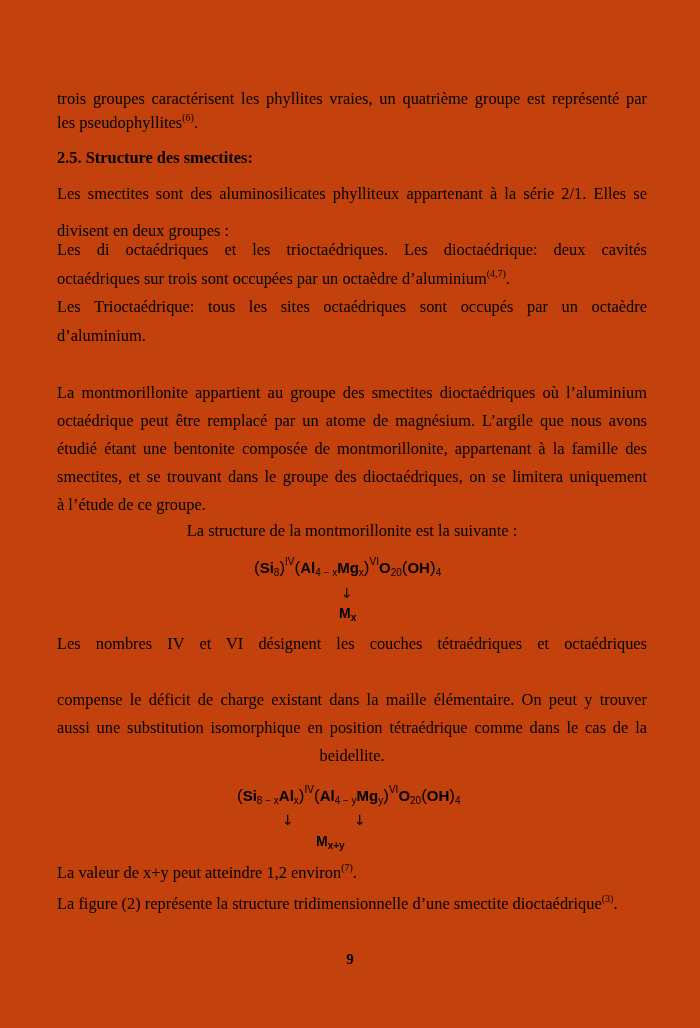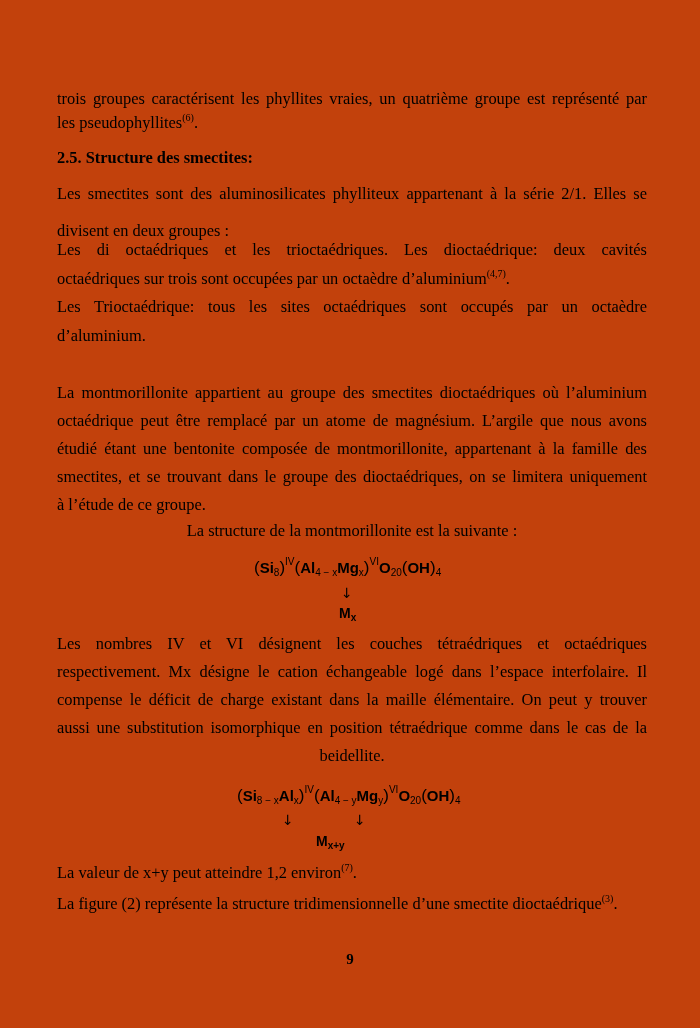--- a/index.html
+++ b/index.html
@@ -52,21 +52,20 @@
   <div class="txt" style="top:495px;">à l’étude de ce groupe.</div>
   <div class="txt" style="top:521px;text-align:center;">La structure de la montmorillonite est la suivante :</div>
 
   <div class="formula" style="left:254px; top:558px;">
     <span class="par">(</span><span>Si</span><sub>8</sub><span class="par">)</span><sup class="r">IV</sup><span class="par">(</span><span>Al</span><sub>4 − x</sub><span>Mg</span><sub>x</sub><span class="par">)</span><sup class="r">VI</sup><span>O</span><sub>20</sub><span class="par">(</span><span>OH</span><span class="par">)</span><sub>4</sub>
   </div>
   <div class="arrow" style="left:341px; top:585px;">↓</div>
   <div class="mlabel" style="left:339px; top:604px;"><span>M</span><sub>x</sub></div>
 
   <div class="txt just" style="top:634px;">Les nombres IV et VI désignent les couches tétraédriques et octaédriques</div>
-  <div class="txt just" style="top:662px;">respectivement. Mx désigne le cation échangeable logé dans l’espace interfolaire. Il</div>
   <div class="txt just" style="top:690px;">compense le déficit de charge existant dans la maille élémentaire. On peut y trouver</div>
   <div class="txt just" style="top:718px;">aussi une substitution isomorphique en position tétraédrique comme dans le cas de la</div>
   <div class="txt" style="top:746px;text-align:center;">beidellite.</div>
 
   <div class="formula" style="left:237px; top:786px;">
     <span class="par">(</span><span>Si</span><sub>8 − x</sub><span>Al</span><sub>x</sub><span class="par">)</span><sup class="r">IV</sup><span class="par">(</span><span>Al</span><sub>4 − y</sub><span>Mg</span><sub>y</sub><span class="par">)</span><sup class="r">VI</sup><span>O</span><sub>20</sub><span class="par">(</span><span>OH</span><span class="par">)</span><sub>4</sub>
   </div>
   <div class="arrow" style="left:282px; top:812px;">↓</div>
   <div class="arrow" style="left:354px; top:812px;">↓</div>
   <div class="mlabel" style="left:316px; top:832px;"><span>M</span><sub>x+y</sub></div>

